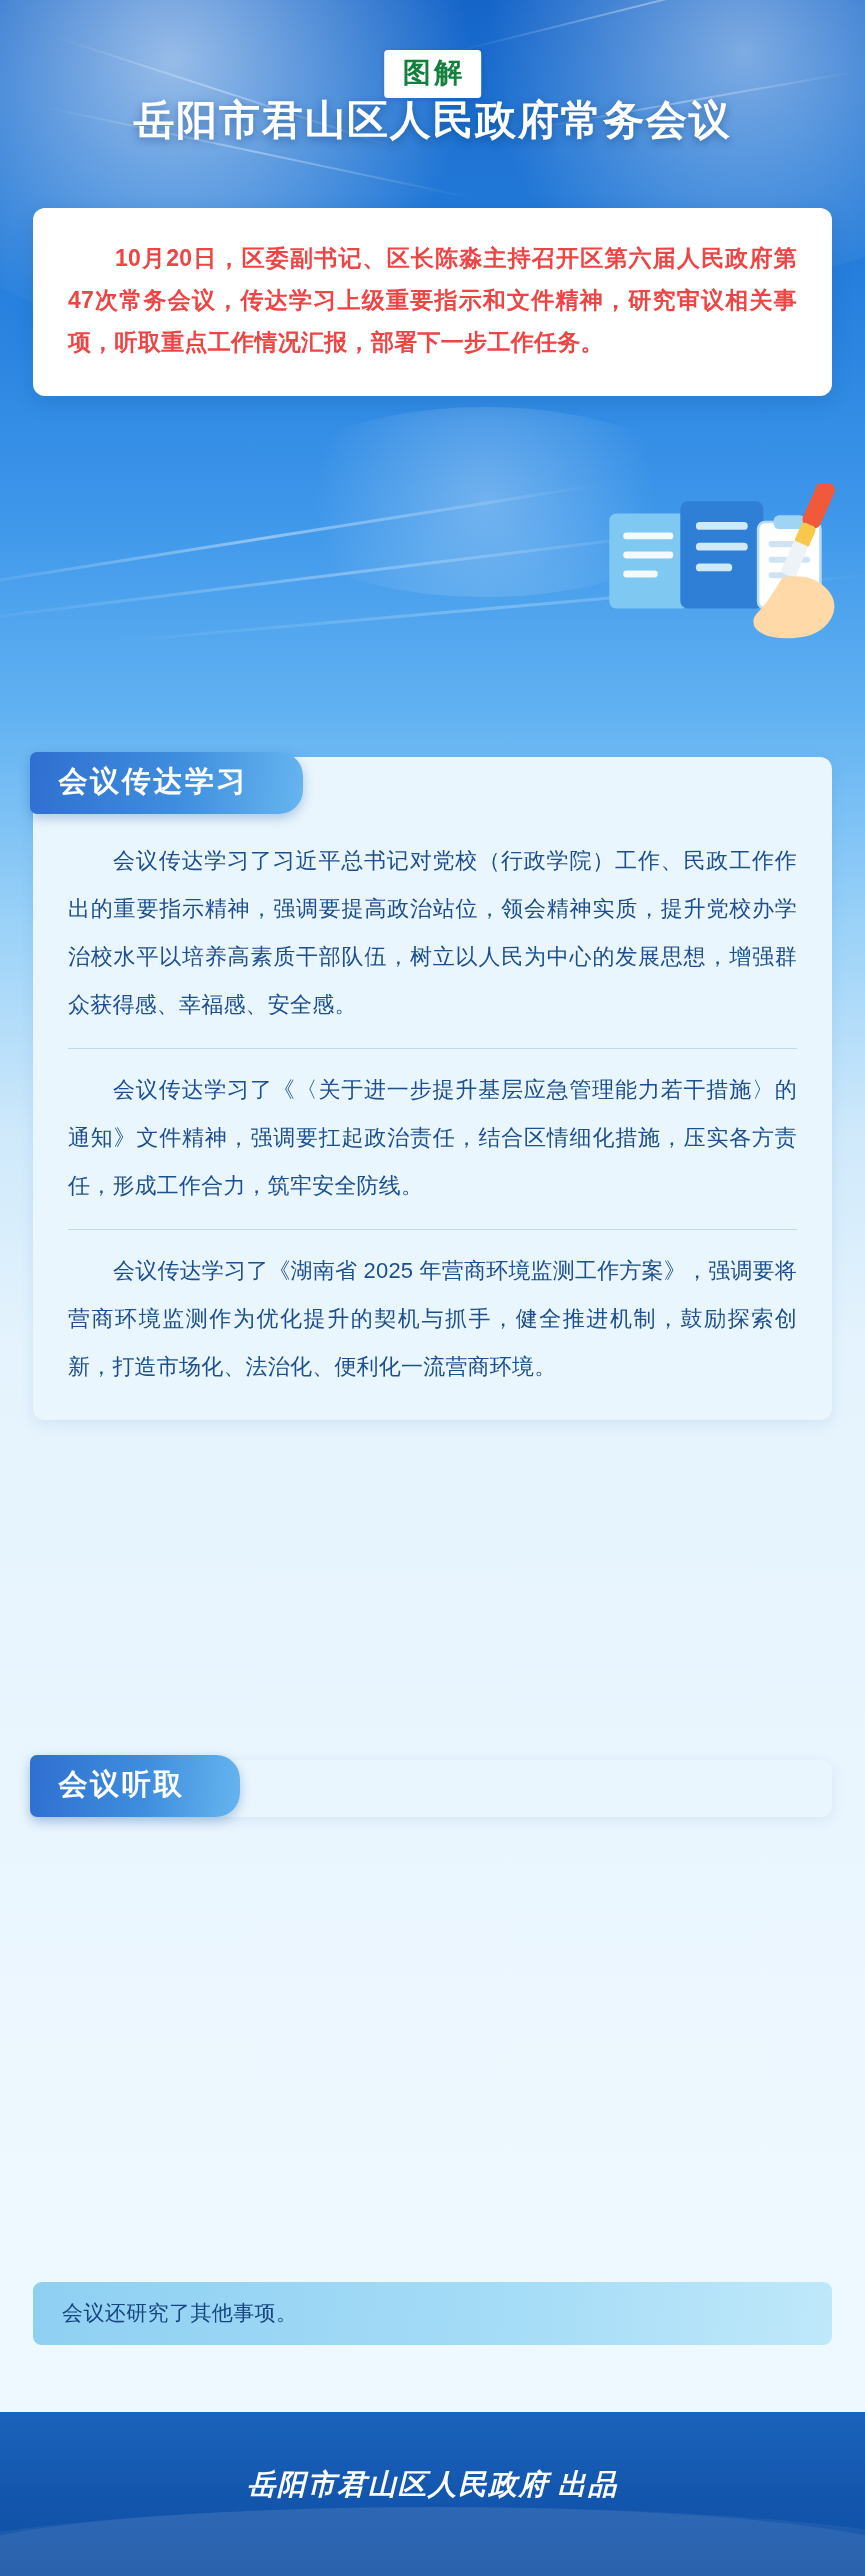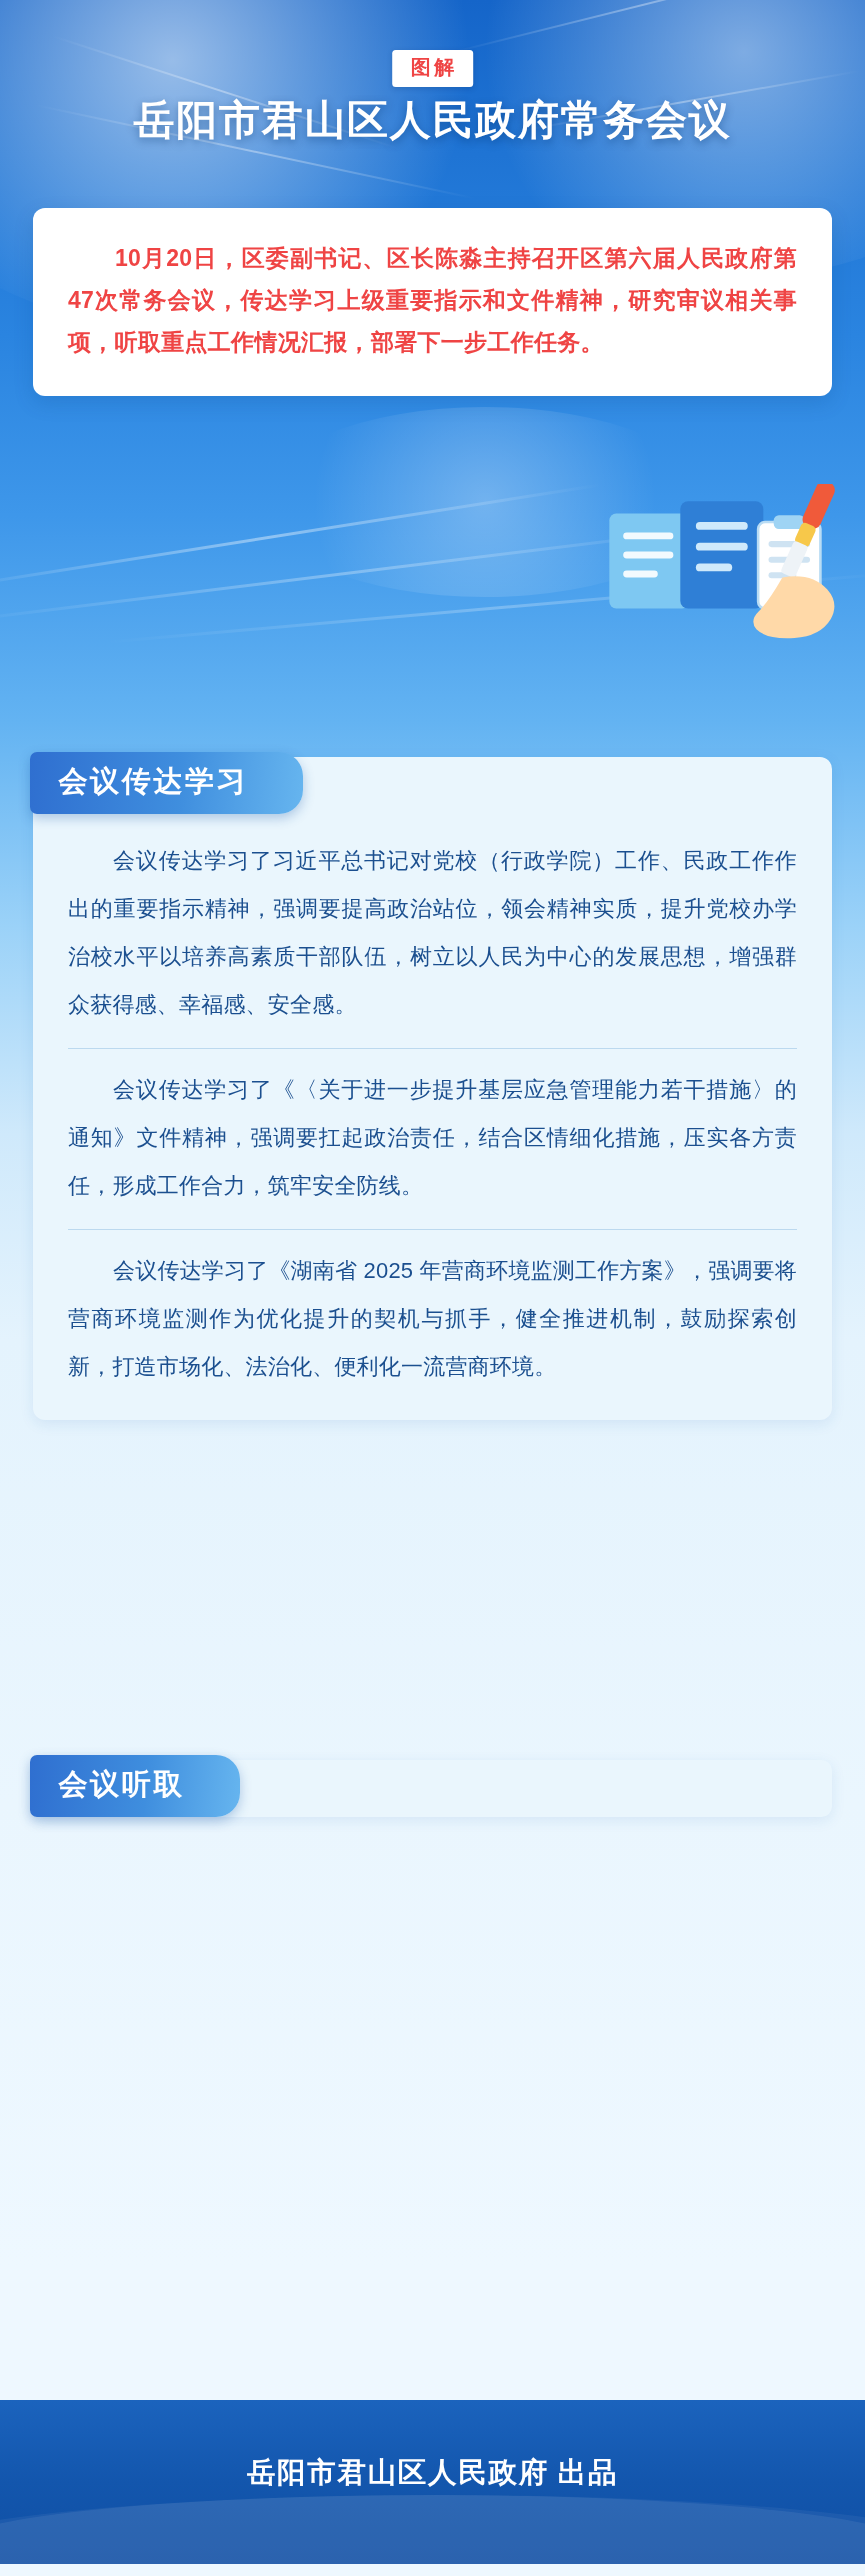--- a/index.html
+++ b/index.html
@@ -36,23 +36,23 @@
     height: 2.6px;
   }
 
   
   .tag {
     position: absolute;
     left: 50%;
     transform: translateX(-50%);
     top: 50px;
     background: #ffffff;
-    color: #ef4444;
-    font-weight: bold;
-    font-size: 20px;
+    color: #15803d;
+    font-weight: bold;
+    font-size: 28px;
     letter-spacing: 3.5px;
     padding: 4.3px 15.6px 6px 19px;
     border-radius: 3.5px;
     box-shadow: 0 1.7px 5.2px rgba(0,40,90,0.18);
   }
   .main-title {
     position: absolute;
     top: 93px;
     width: 100%;
     text-align: center;
@@ -144,24 +144,25 @@
     background: linear-gradient(95deg, #8fd0f2 0%, #a5dcf7 60%, #bfe8fa 100%);
     color: #15447f;
     font-size: 21px;
     padding: 17.3px 29px;
     letter-spacing: 0.4px;
   }
 
   
   .footer {
     position: absolute;
-    left: 0; bottom: 12px;
+    left: 0; bottom: 0;
     width: 865px; height: 164px;
     background: linear-gradient(180deg, #1b63bd 0%, #1356ad 50%, #0f4fa4 100%);
     overflow: hidden;
+    font-style: italic;
   }
   .footer-text {
     position: absolute;
     top: 54px; width: 100%;
     text-align: center;
     color: #ffffff;
     font-size: 28.5px;
     font-weight: bold;
     letter-spacing: 1.7px;
     font-family: "Liberation Serif", serif;
@@ -243,20 +244,23 @@
       <p class="para">会议传达学习了《〈关于进一步提升基层应急管理能力若干措施〉的通知》文件精神，强调要扛起政治责任，结合区情细化措施，压实各方责任，形成工作合力，筑牢安全防线。</p>
       <div class="divider"></div>
       <p class="para">会议传达学习了《湖南省 2025 年营商环境监测工作方案》，强调要将营商环境监测作为优化提升的契机与抓手，健全推进机制，鼓励探索创新，打造市场化、法治化、便利化一流营商环境。</p>
     </div>
   </div>
 
   <div class="section" style="top: 1760px;">
     <div class="sec-head">会议听取</div>
   </div>
 
+  <div class="note" style="top: 2282px;">
+    <span>会议还研究了其他事项。</span>
+  </div>
 
   <div class="mid-band" style="top: 2370px; height: 42px; background: linear-gradient(90deg,#eef8ff,#eef8ff);"></div>
 
   <div class="footer">
     <div class="footer-wave2"></div>
     <div class="footer-wave"></div>
     <div class="footer-text">岳阳市君山区人民政府  出品</div>
   </div>
 
 </div>

